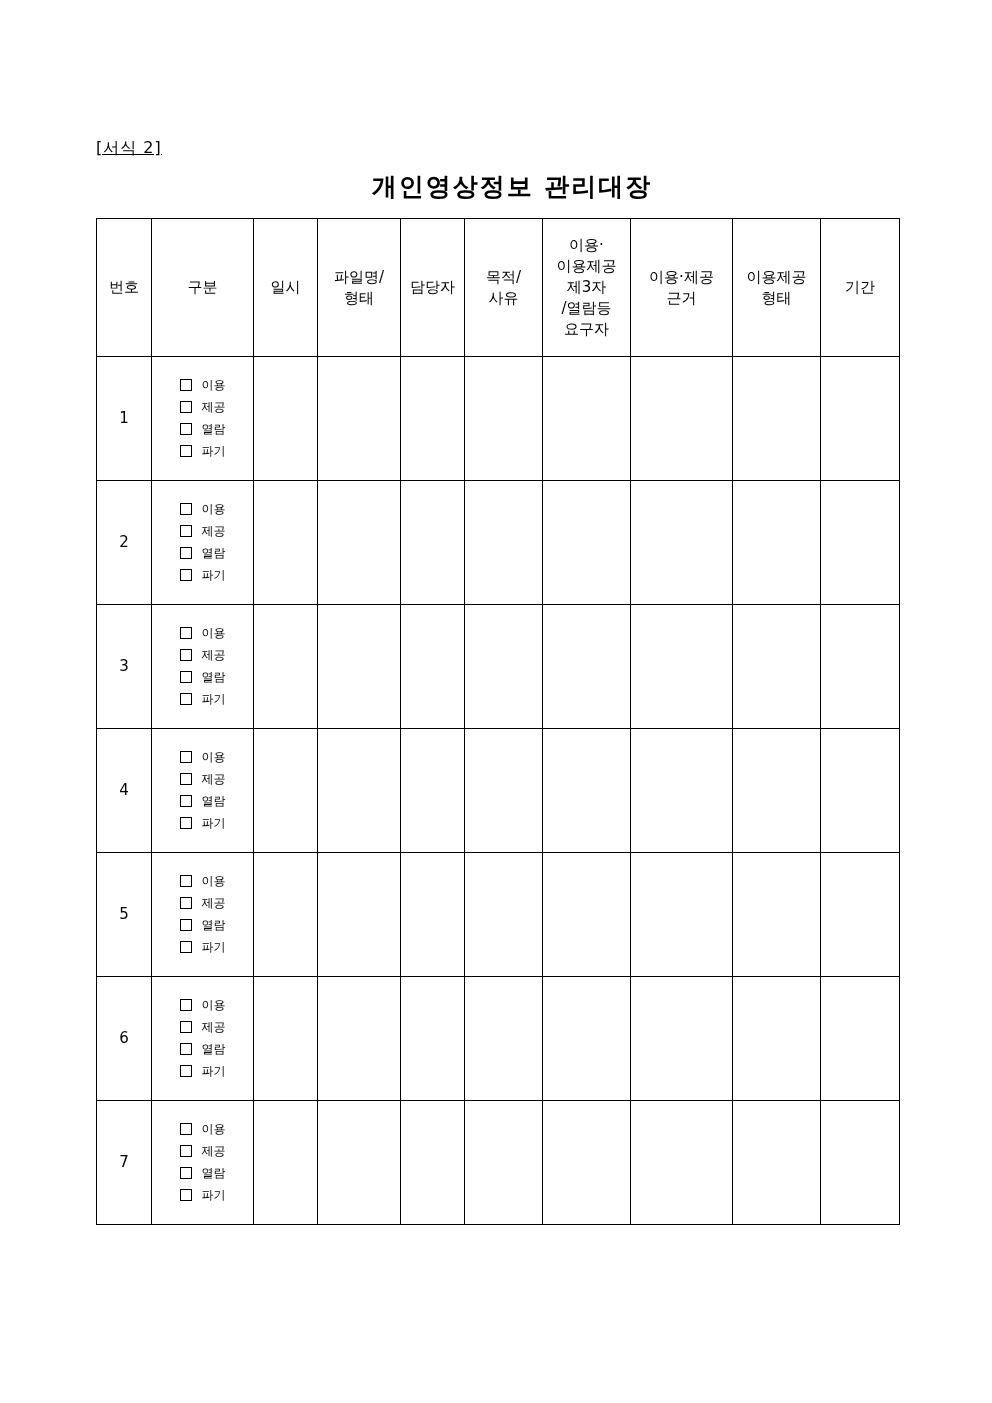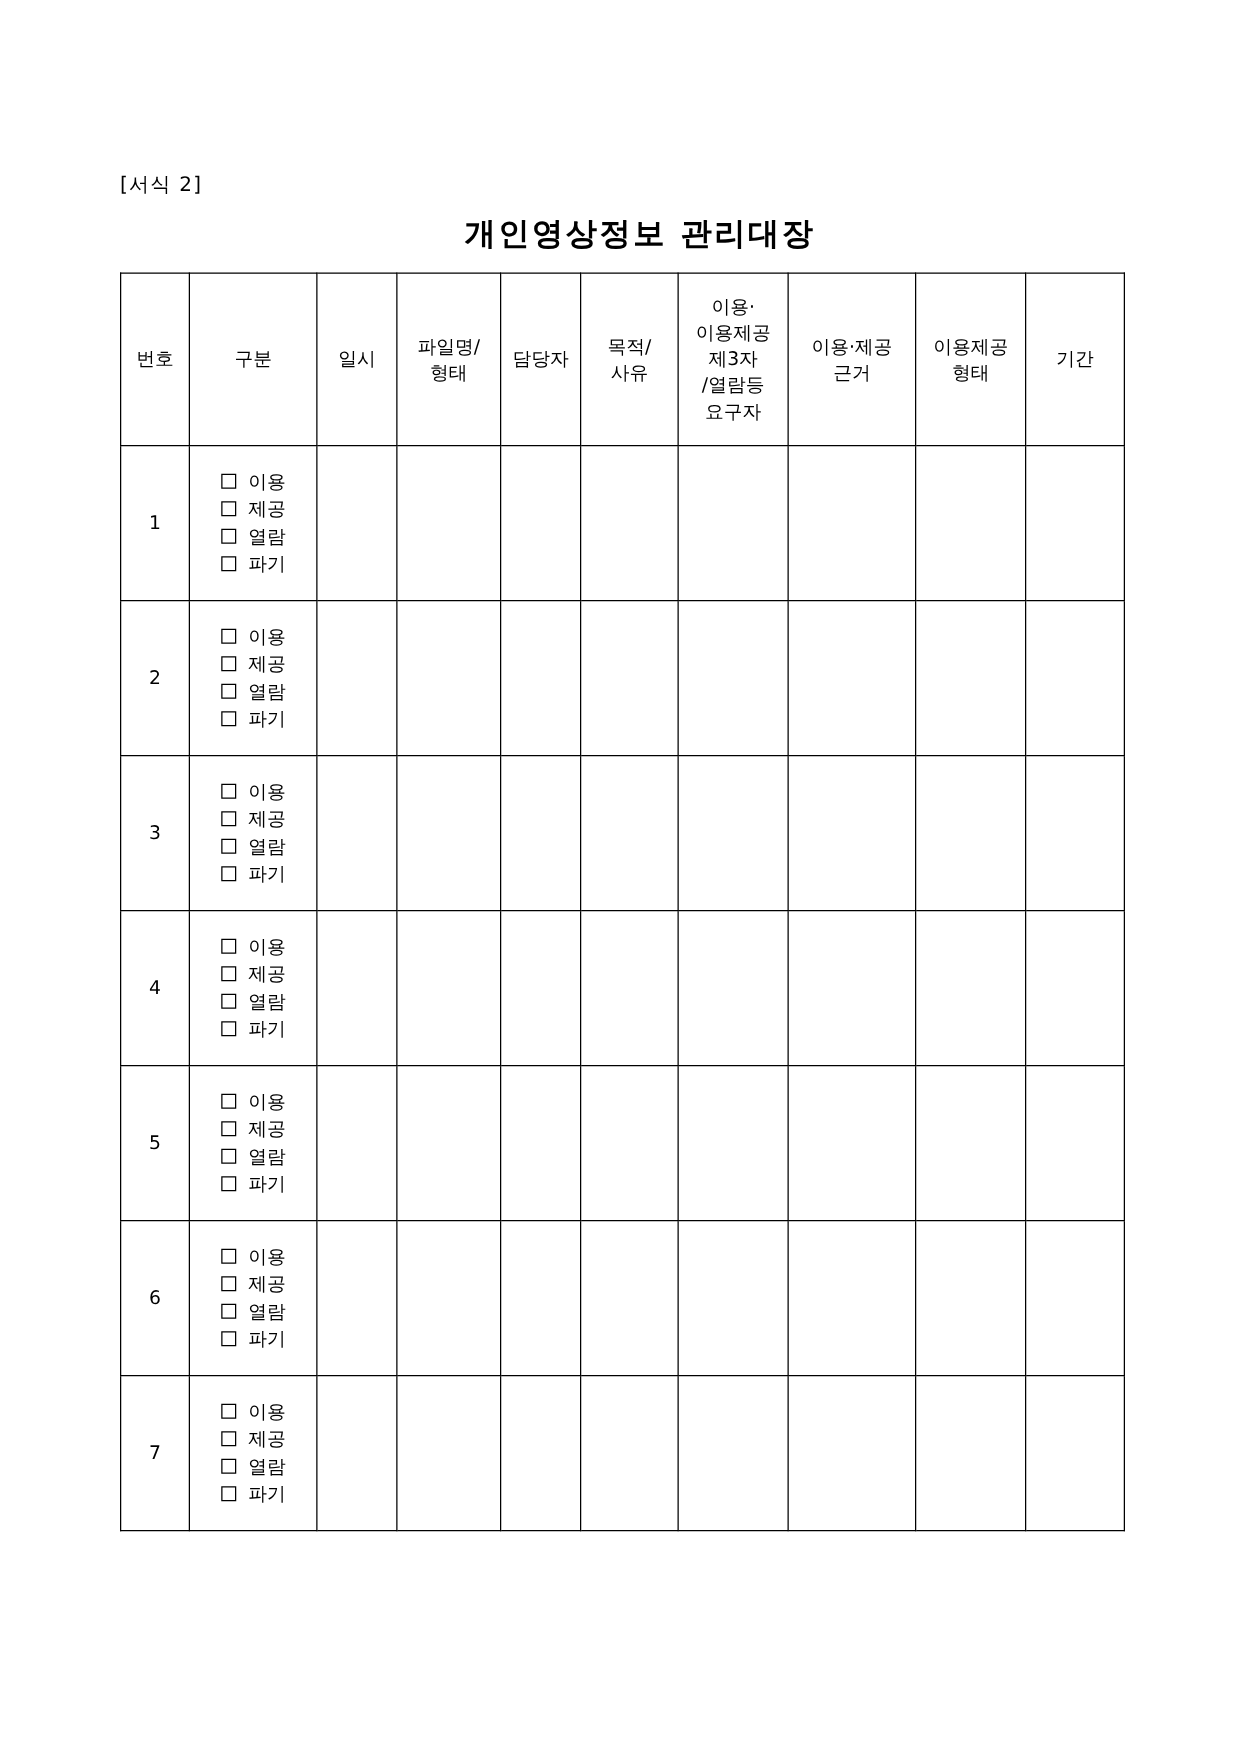--- a/index.html
+++ b/index.html
@@ -1,26 +1,26 @@
 <!DOCTYPE html>
 <html><head>
   <meta charset="utf-8">
   <style>
     html, body { margin: 0; padding: 0; background: #ffffff; }
     body { width: 992px; height: 1403px; position: relative; font-family: "DejaVu Sans", sans-serif; color: #000; }
-    .form-label { position: absolute; left: 96px; top: 138px; font-size: 16px; letter-spacing: 1px; }
+    .form-label { position: absolute; left: 96px; top: 138px; font-size: 16px; letter-spacing: 1px; text-decoration: underline; }
     .title { position: absolute; left: 0; width: 992px; top: 170px; text-align: center; font-size: 25px; font-weight: bold; letter-spacing: 2px; padding-left: 16px; }
     .title span { display: inline-block; margin-left: 0px; position: relative; left: 0px; }
     table.ledger { position: absolute; left: 96px; top: 218px; border-collapse: collapse; table-layout: fixed; }
     table.ledger td, table.ledger th { border: 1.5px solid #000; padding: 0; text-align: center; vertical-align: middle; font-weight: normal; font-size: 15px; line-height: 21px; }
     tr.head-row { height: 138px; }
     tr.body-row { height: 124px; }
     .hdr-text { white-space: pre-line; }
     .cb-list { display: inline-block; text-align: left; }
-    .cb-item { display: flex; align-items: center; height: 22px; font-size: 15px; }
+    .cb-item { display: flex; align-items: center; height: 22px; font-size: 12px; }
     .cb-box { display: inline-block; width: 10px; height: 10px; border: 1.3px solid #000; margin-right: 10px; }
   </style>
 </head>
 <body>
 
 <div class="form-label">[서식 2]</div>
 <div class="title"><span>개인영상정보 관리대장</span></div>
 
 <table class="ledger">
   <colgroup>

